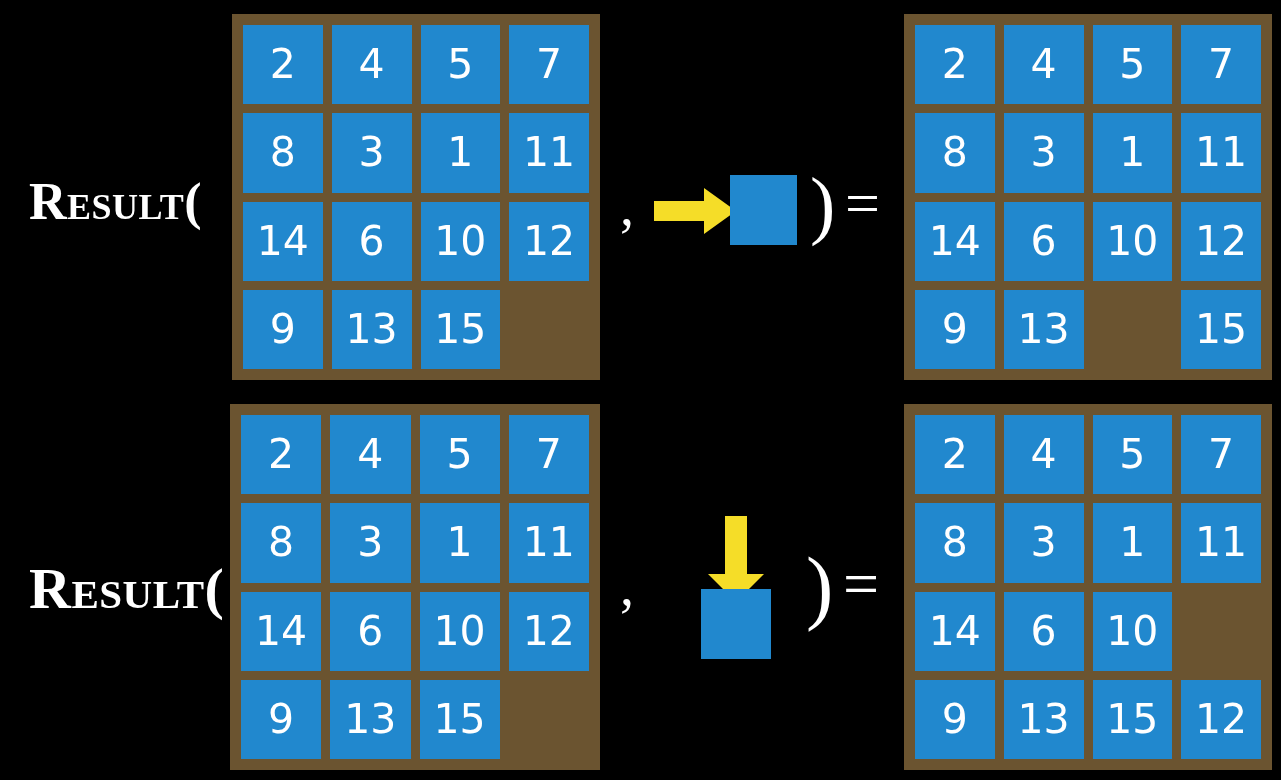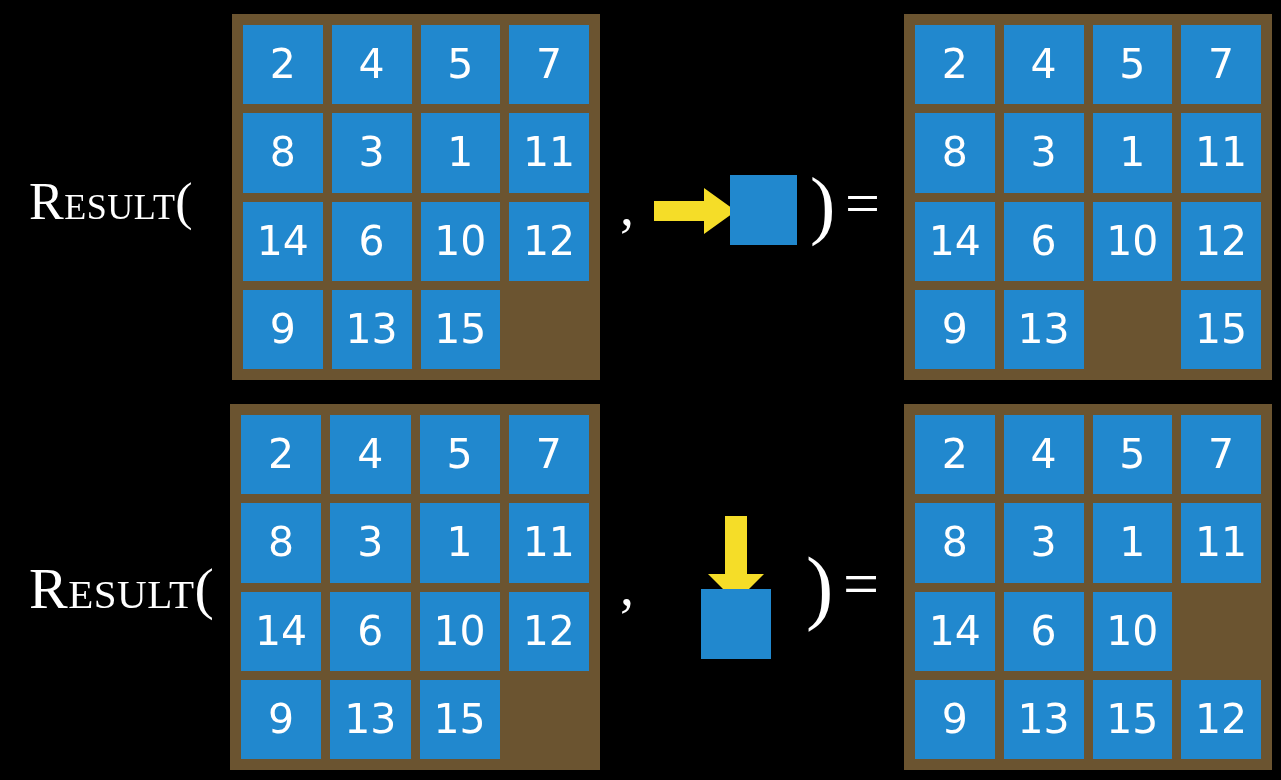--- a/index.html
+++ b/index.html
@@ -16,21 +16,21 @@
     overflow: hidden;
     font-family: "Liberation Serif", "DejaVu Serif", serif;
   }
 
   
   .result-label {
     position: absolute;
     color: #ffffff;
     font-family: "Liberation Serif", "DejaVu Serif", serif;
     font-variant: small-caps;
-    font-weight: 400;
+    font-weight: 700;
     white-space: nowrap;
     letter-spacing: 0.5px;
     line-height: 1;
   }
   .result-label.top    { left: 29px; top: 176px; font-size: 52px; }
   .result-label.bottom { left: 29px; top: 560px; font-size: 58px; }
 
   
   .puzzle {
     position: absolute;

